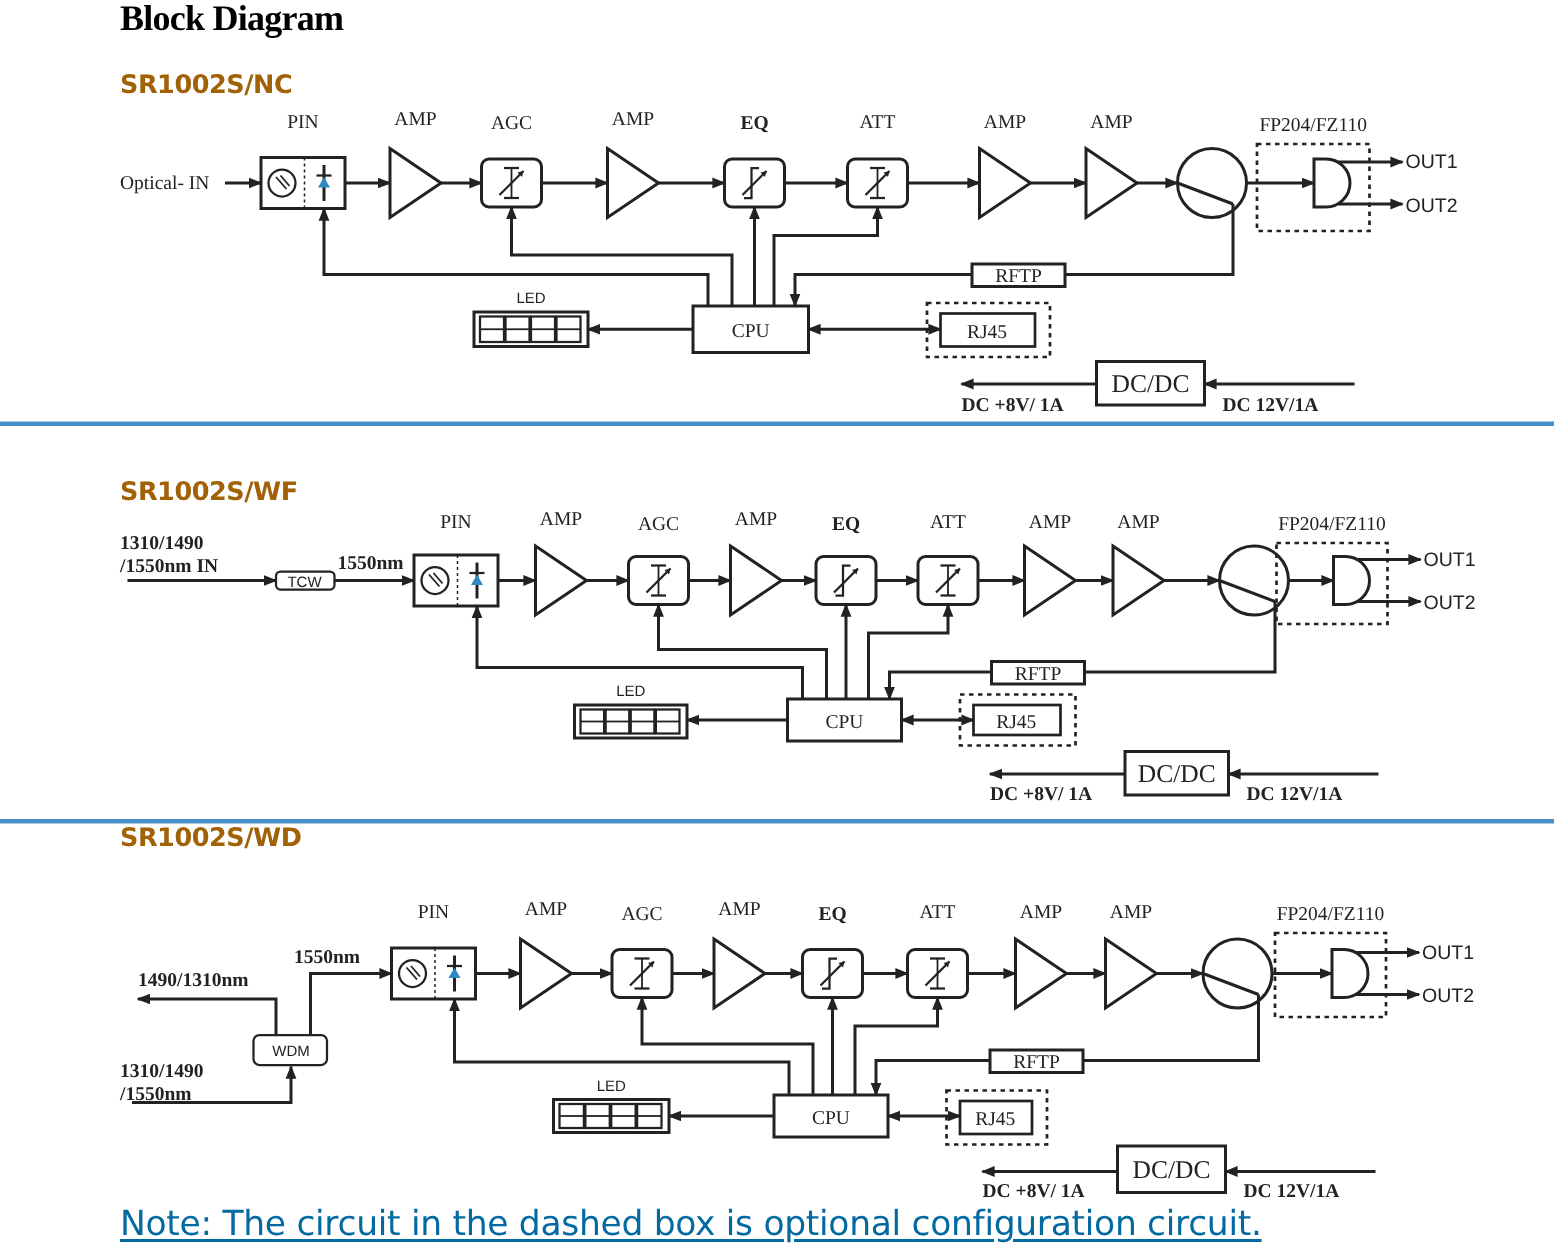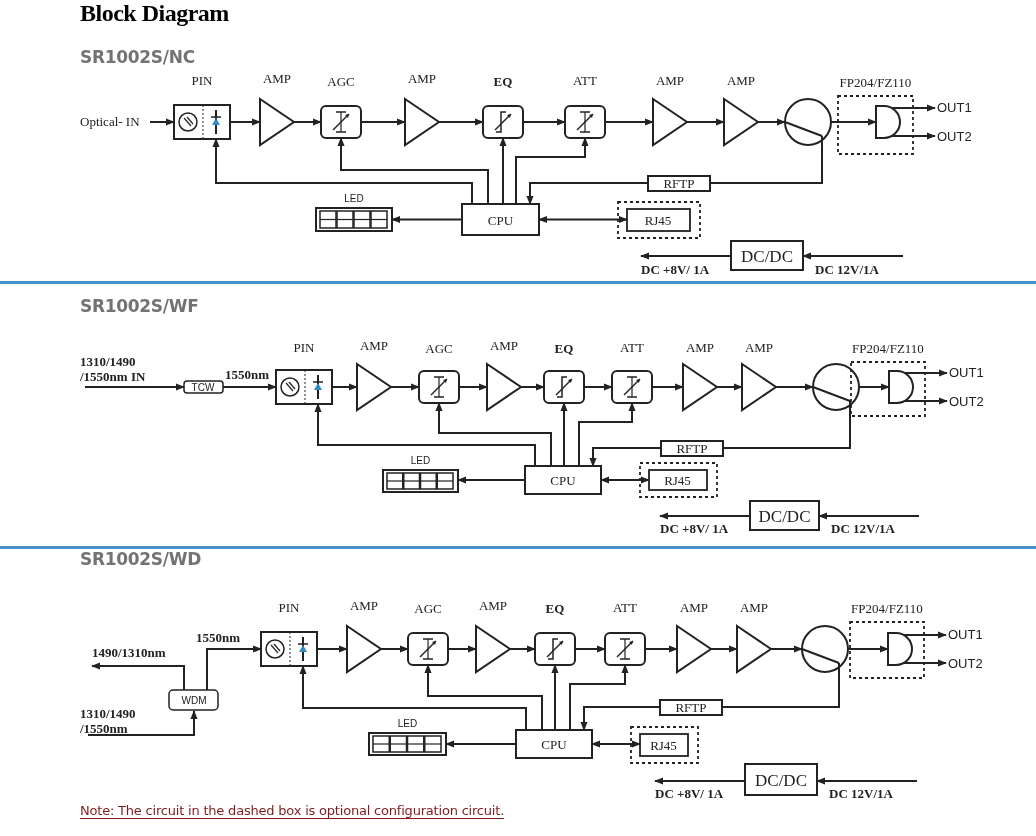--- a/index.html
+++ b/index.html
@@ -1,35 +1,35 @@
 <!DOCTYPE html>
 <html><head>
 <meta charset="utf-8">
 <style>
   html, body { margin:0; padding:0; background:#ffffff; }
   body { width:1036px; height:836px; position:relative; overflow:hidden; font-family:"Liberation Sans", sans-serif; }
   .page-title { position:absolute; left:80px; top:0px; font-family:Liberation Serif, serif; font-weight:bold; font-size:24px; color:#000; letter-spacing:-0.5px; }
-  .section-title { position:absolute; left:80px; font-family:"DejaVu Sans", sans-serif; font-weight:bold; font-size:17px; color:#737373; letter-spacing:-0.3px; }
+  .section-title { position:absolute; left:80px; font-family:"DejaVu Sans", sans-serif; font-weight:bold; font-size:17px; color:#a16207; letter-spacing:-0.3px; }
   .separator { position:absolute; left:0; width:1036px; height:3px; background:#4a90c8; }
-  .note { position:absolute; left:80px; top:803px; font-family:"DejaVu Sans", sans-serif; font-size:13px; color:#7f1d1d; text-decoration:underline; text-underline-offset:3px; letter-spacing:-0.2px; }
+  .note { position:absolute; left:80px; top:803px; font-family:"DejaVu Sans", sans-serif; font-size:23px; color:#0369a1; text-decoration:underline; text-underline-offset:3px; letter-spacing:-0.2px; }
   svg.diagram { position:absolute; left:0; top:0; overflow:visible; }
   svg text { font-family:"Liberation Serif", serif; fill:#222; }
   .lbl { font-size:13px; }
   .lbl-b { font-size:13px; font-weight:bold; }
   .lbl-sans { font-family:"Liberation Sans", sans-serif !important; font-size:13px; }
   .lbl-small { font-family:"Liberation Sans", sans-serif !important; font-size:10px; }
 </style>
 </head>
 <body>
 
 <div class="page-title">Block Diagram</div>
 
 <div class="section-title" style="top:47px">SR1002S/NC</div>
 <div class="separator" style="top:281px"></div>
-<div class="section-title" style="top:296px">SR1002S/WF</div>
+<div class="section-title" style="top:318px">SR1002S/WF</div>
 <div class="separator" style="top:546px"></div>
 <div class="section-title" style="top:549px">SR1002S/WD</div>
 
 <svg class="diagram" id="diagram" width="1036" height="836">
   <defs>
     <marker id="arr" viewBox="0 0 10 10" refX="9" refY="5" markerWidth="9" markerHeight="9" orient="auto-start-reverse" markerUnits="userSpaceOnUse">
       <path d="M0,1 L10,5 L0,9 z" fill="#222"></path>
     </marker>
   </defs>
 <g>

